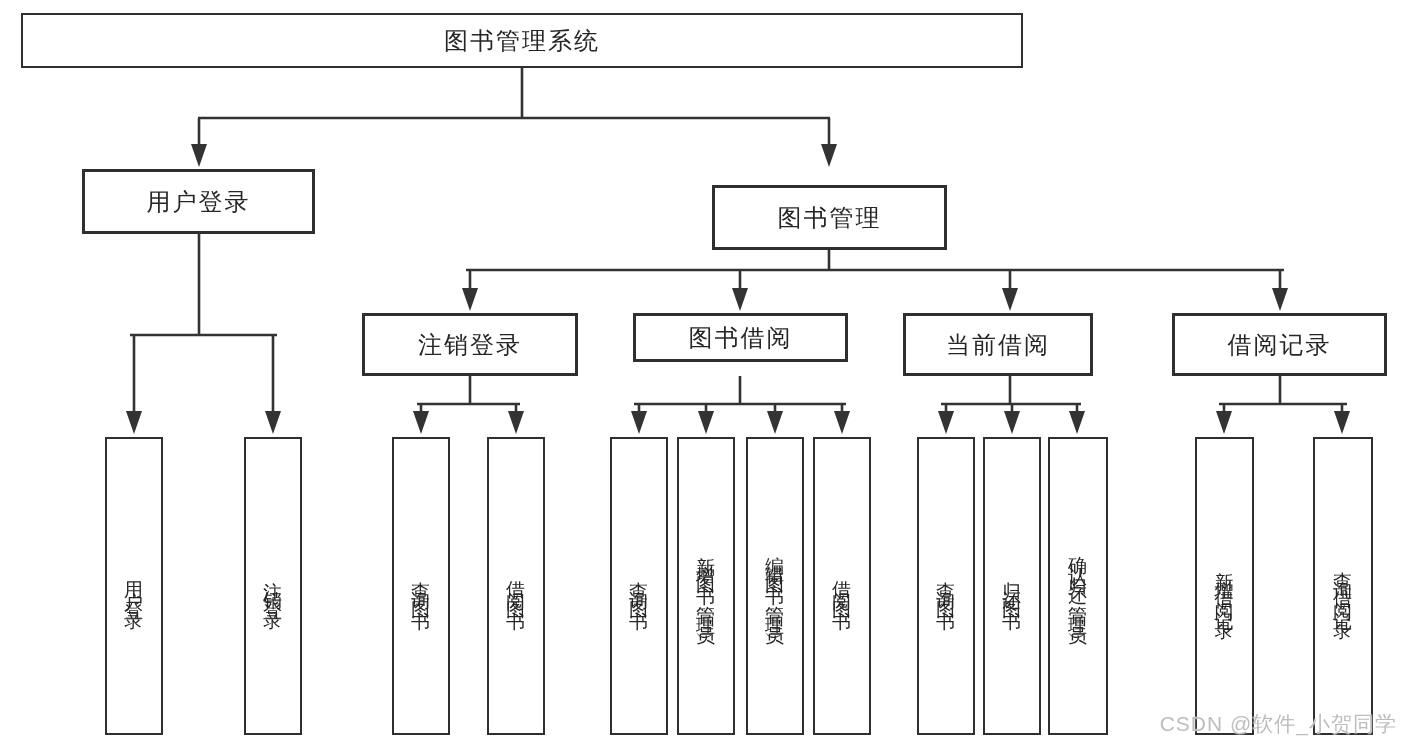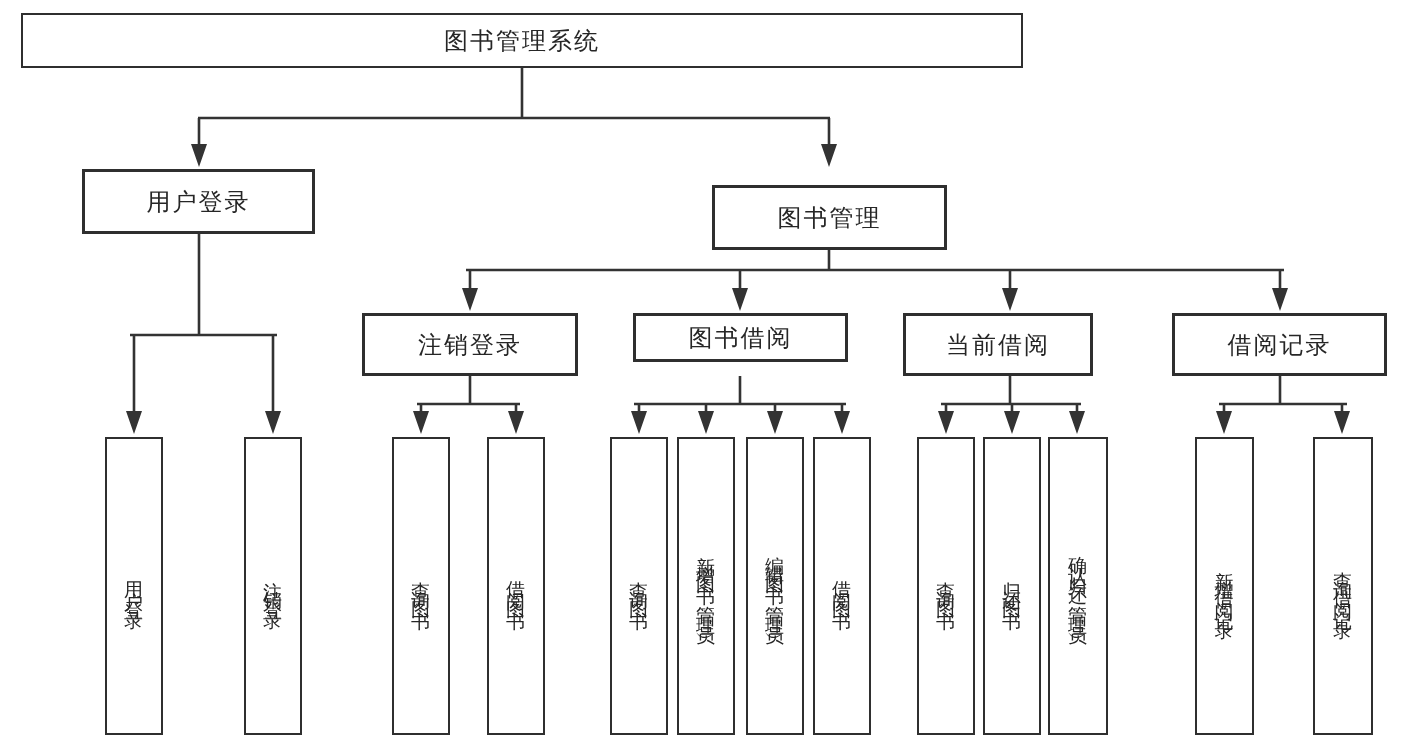--- a/index.html
+++ b/index.html
@@ -105,14 +105,15 @@
   <div class="vnode" style="left:746px;">编辑图书（管理员）</div>
   <div class="vnode" style="left:813px;">借阅图书</div>
 
   <div class="vnode" style="left:917px;">查询图书</div>
   <div class="vnode" style="left:983px;">归还图书</div>
   <div class="vnode" style="left:1048px;width:60px;">确认归还（管理员）</div>
 
   <div class="vnode" style="left:1195px;width:59px;">新增借阅记录</div>
   <div class="vnode" style="left:1313px;width:60px;">查询借阅记录</div>
 
+  <div id="watermark">CSDN @软件_小贺同学</div>
 
 </div>
 
 </body></html>

